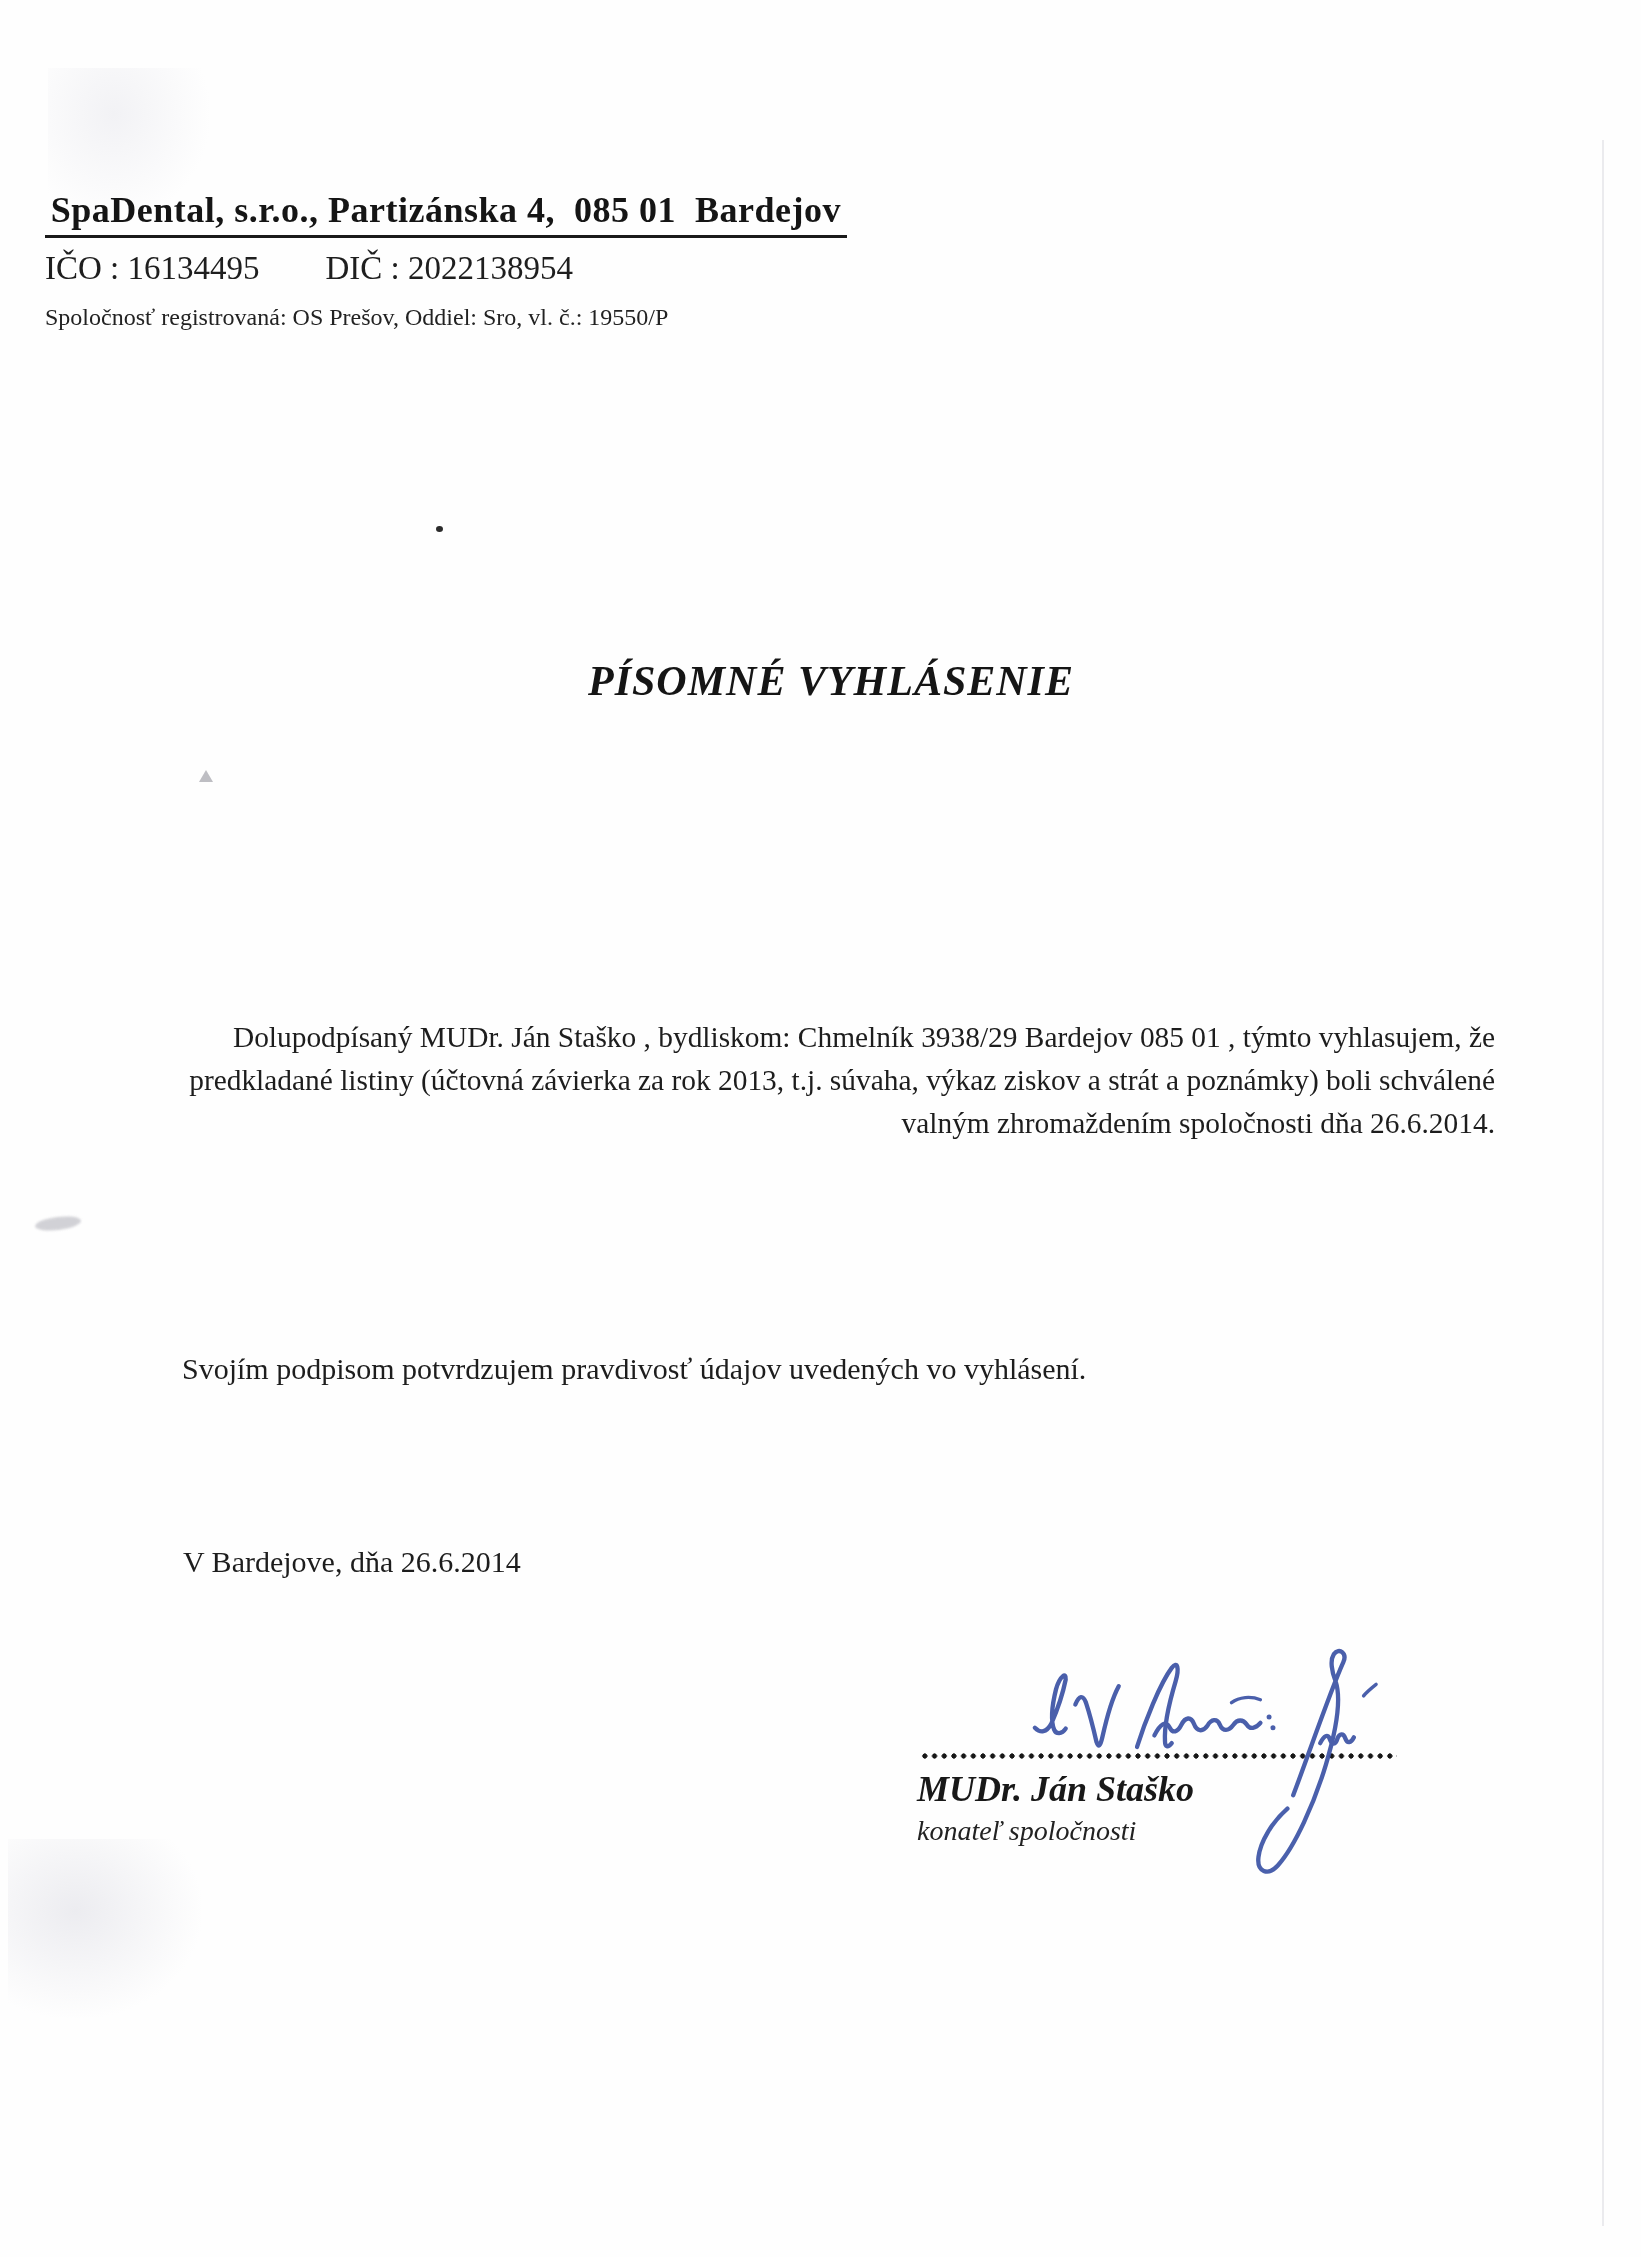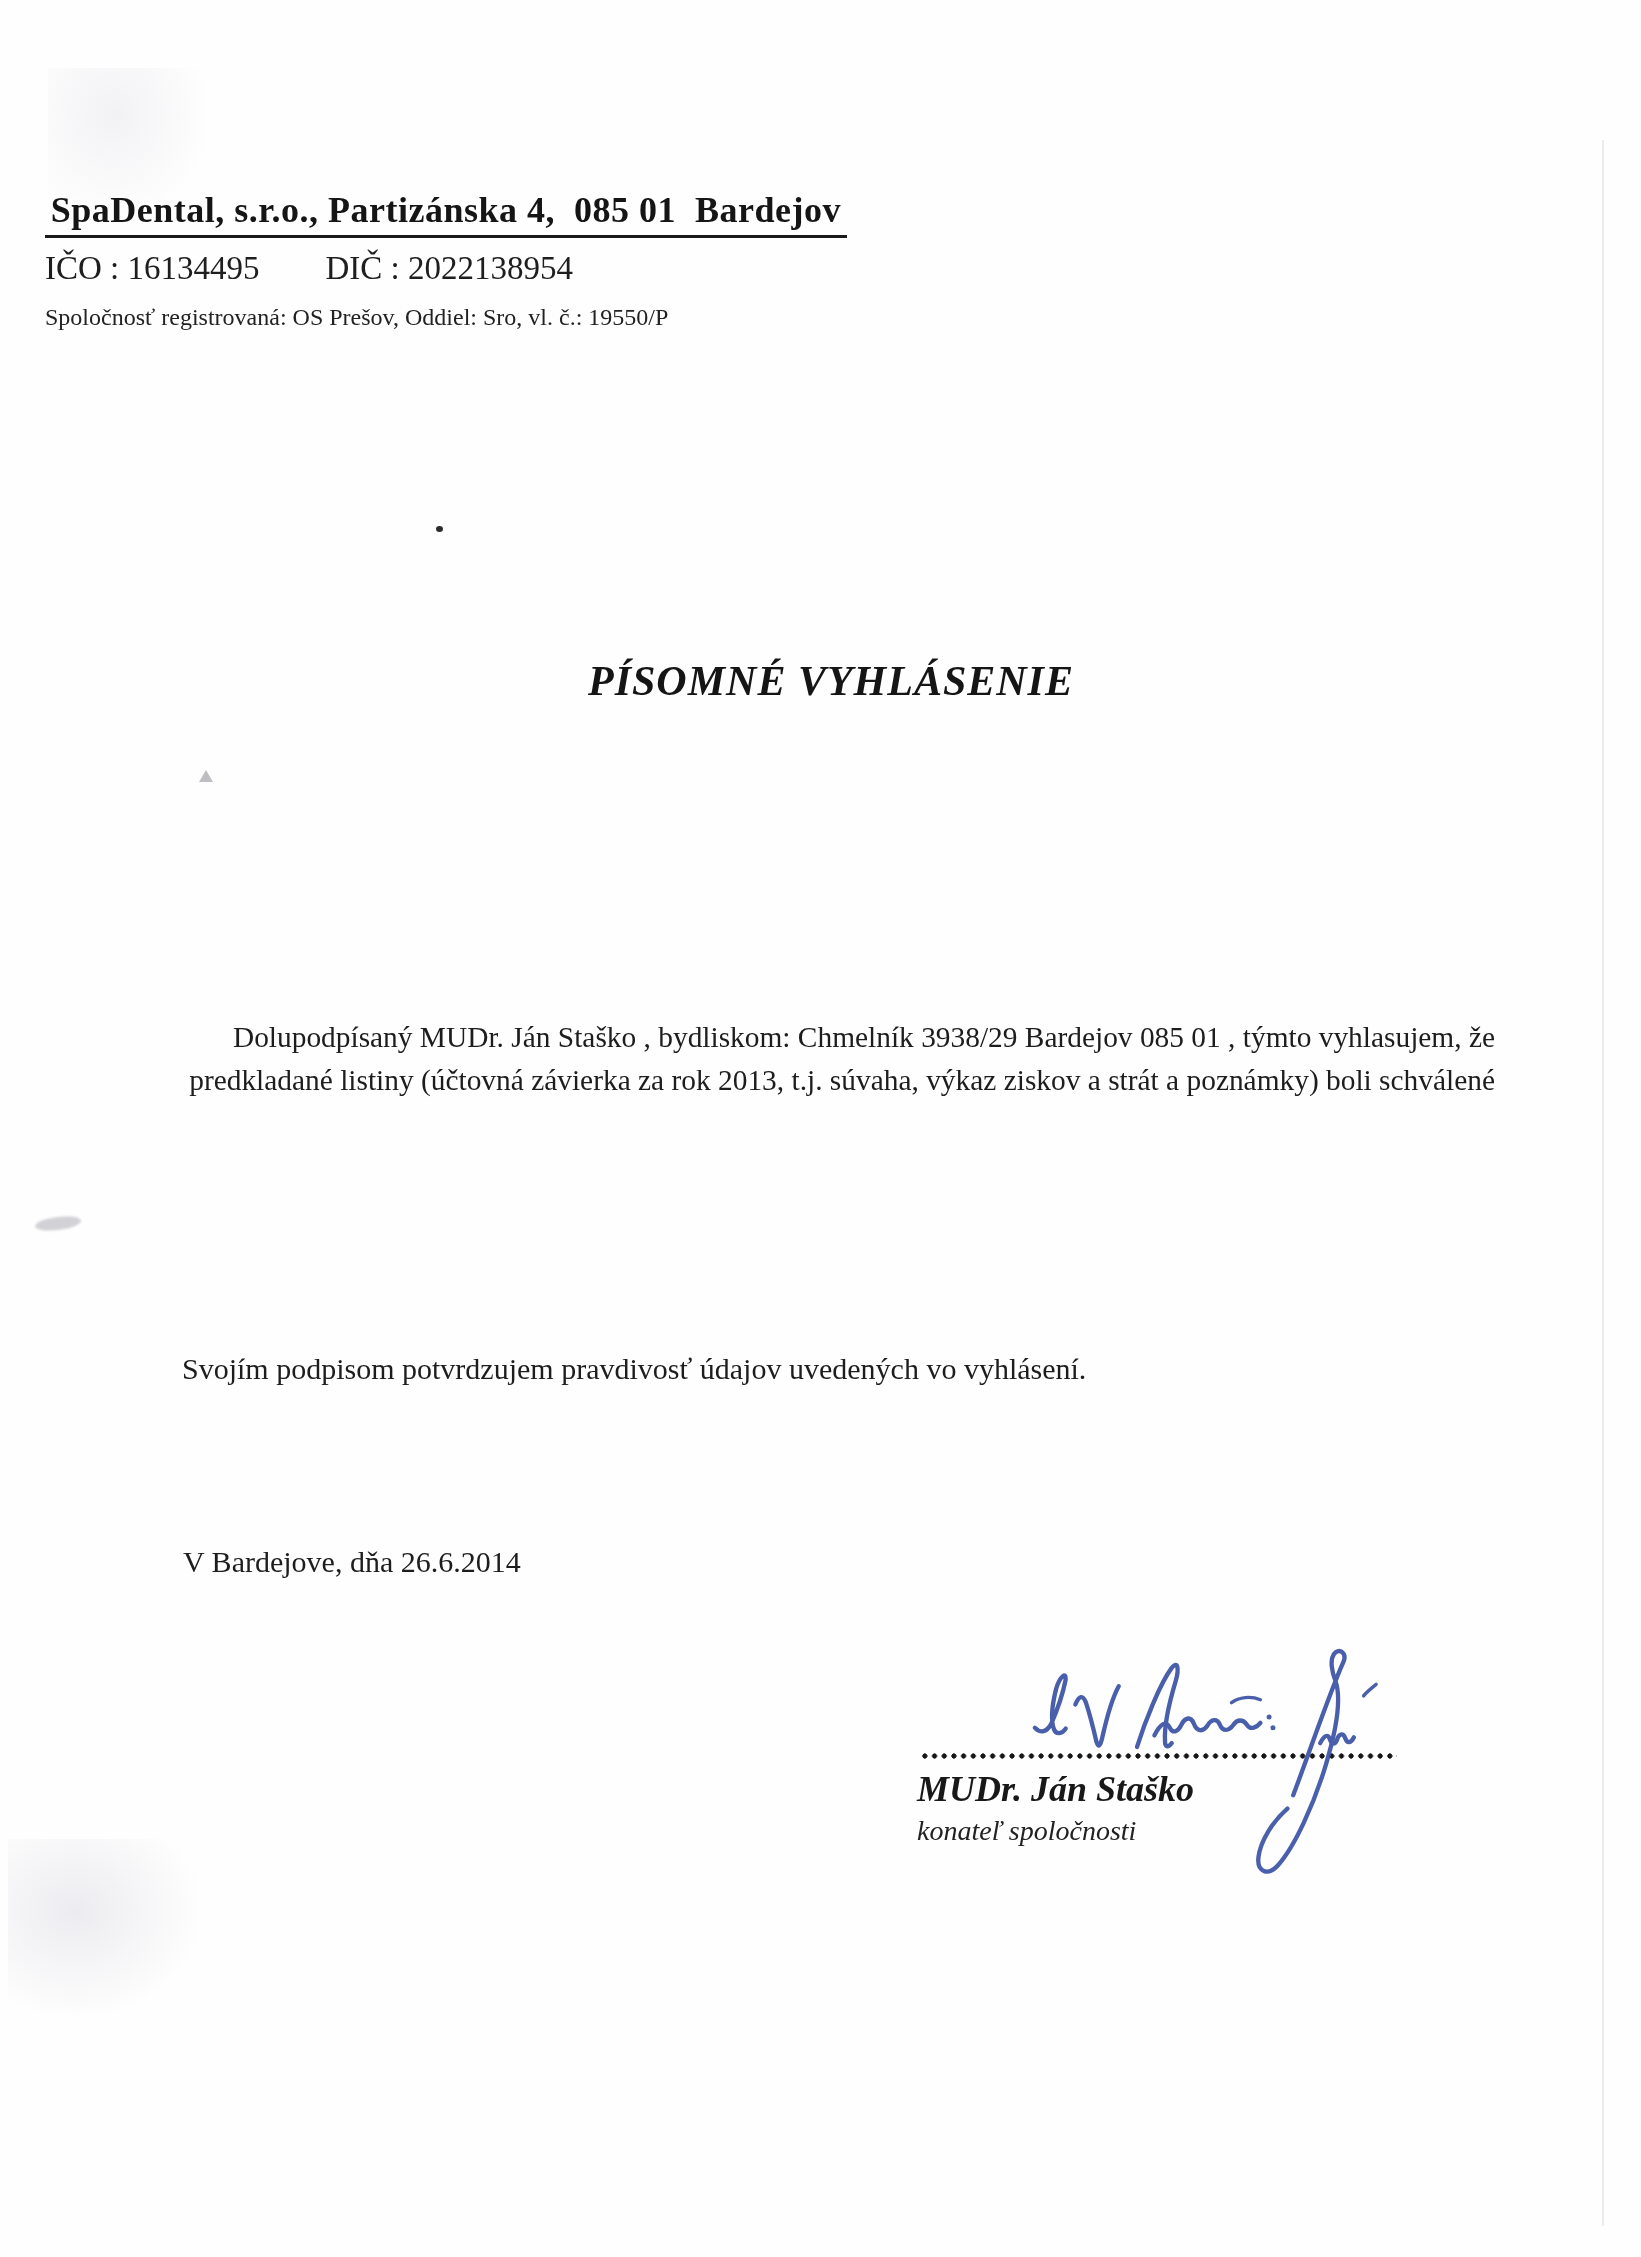--- a/index.html
+++ b/index.html
@@ -113,20 +113,21 @@
     </div>
     <div class="ids-line"><span>IČO : 16134495</span><span class="gap"></span><span>DIČ : 2022138954</span></div>
     <div class="registration-line">Spoločnosť registrovaná: OS Prešov, Oddiel: Sro, vl. č.: 19550/P</div>
   </header>
 
   <div class="doc-title">PÍSOMNÉ VYHLÁSENIE</div>
 
   <div class="declaration">
     <div>Dolupodpísaný MUDr. Ján Staško , bydliskom: Chmelník 3938/29 Bardejov 085 01 , týmto vyhlasujem, že</div>
     <div>predkladané listiny (účtovná závierka za rok 2013, t.j. súvaha, výkaz ziskov a strát a poznámky) boli schválené</div>
+    <div>valným zhromaždením spoločnosti dňa 26.6.2014.</div>
   </div>
 
   <div class="confirmation">Svojím podpisom potvrdzujem pravdivosť údajov uvedených vo vyhlásení.</div>
 
   <div class="place-date">V Bardejove, dňa 26.6.2014</div>
 
   <div class="sig-block">
     <div class="sig-dotted-line"></div>
     <div class="sig-name">MUDr. Ján Staško</div>
     <div class="sig-role">konateľ spoločnosti</div>

